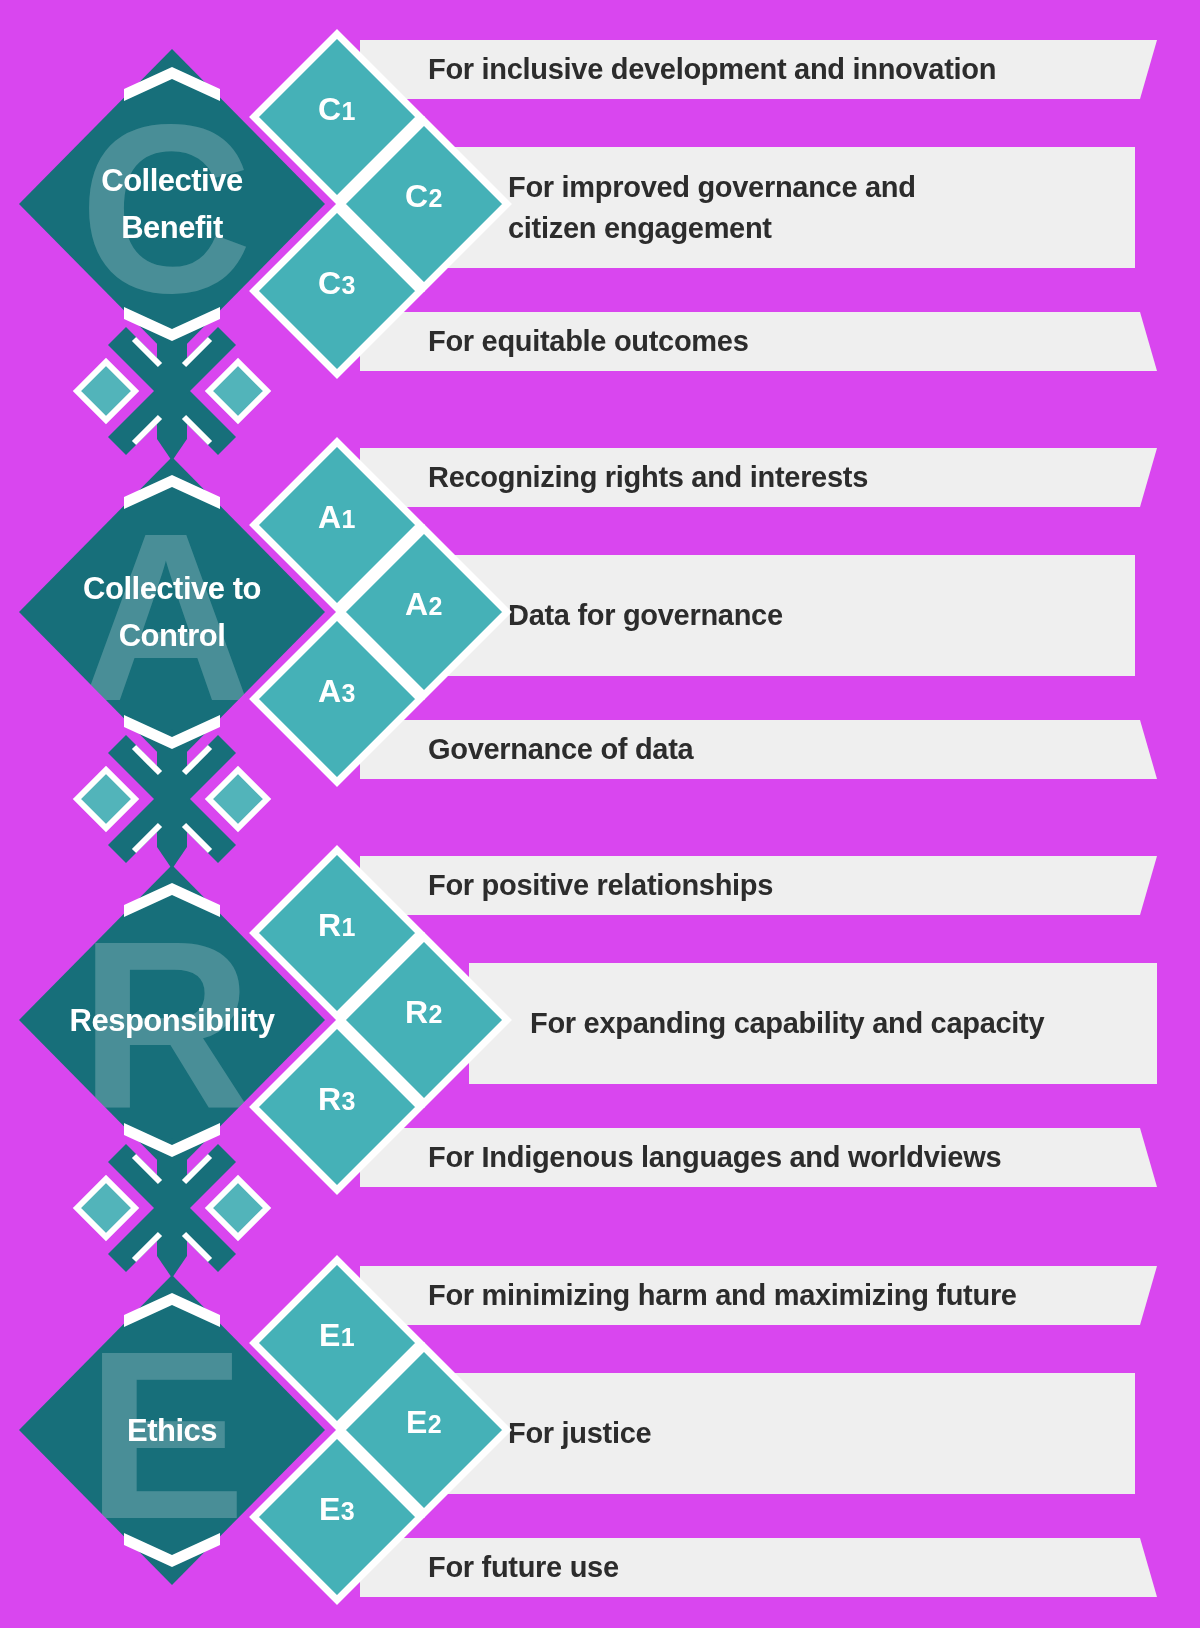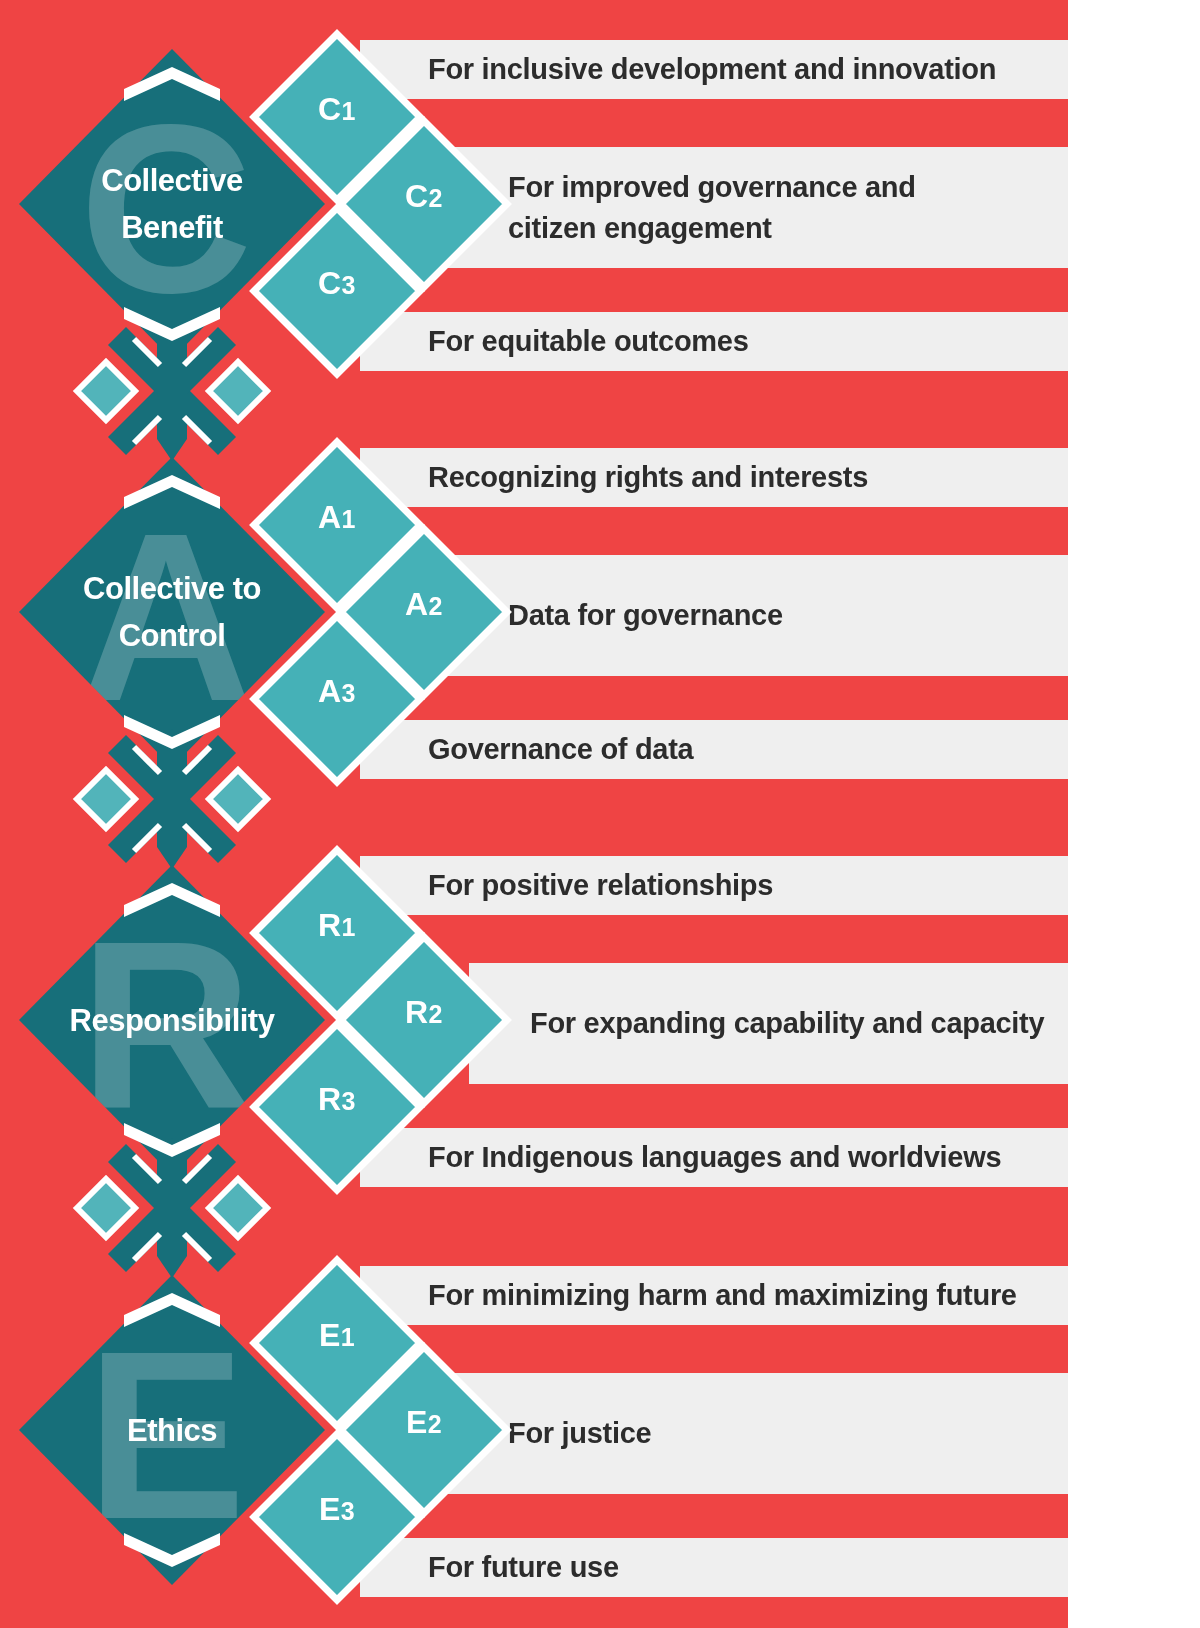--- a/index.html
+++ b/index.html
@@ -1,18 +1,18 @@
 <!DOCTYPE html>
 <html><head>
 <meta charset="utf-8">
 <style>
   html,body { margin:0; padding:0; background:#ffffff; }
   #canvas {
-    position:relative; width:1068px; height:1628px; overflow:hidden;
-    font-family:"Liberation Sans","DejaVu Sans",sans-serif; background:#ef4444;
+    position:relative; width:1200px; height:1628px; overflow:hidden;
+    font-family:"Liberation Sans","DejaVu Sans",sans-serif; background:#d946ef;
   }
   .banner {
     position:absolute; background:#efefef; box-sizing:border-box;
     display:flex; flex-direction:column; justify-content:center; align-items:flex-start;
     padding-left:68px; color:#2c2c2c; font-weight:bold; font-size:29px;
     line-height:41px; letter-spacing:-0.3px; z-index:1;
   }
   .banner.row1 { width:797px; height:59px; clip-path:polygon(0 0,100% 0,calc(100% - 17px) 100%,0 100%); }
   .banner.row2 { width:688px; height:121px; padding-left:61px; }
   .banner.row3 { width:797px; height:59px; clip-path:polygon(0 0,calc(100% - 17px) 0,100% 100%,0 100%); }

